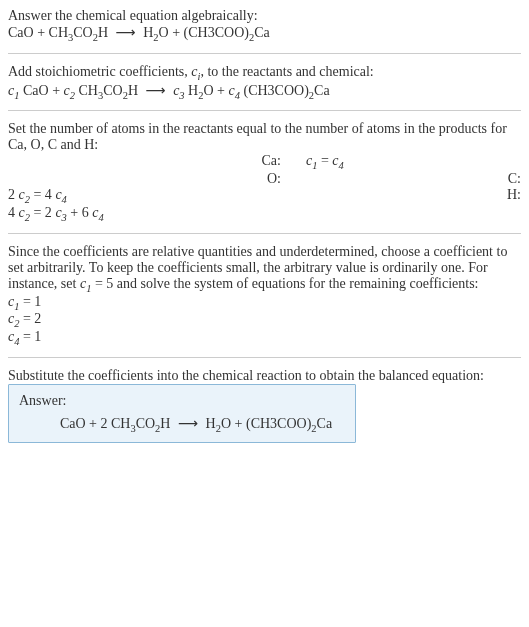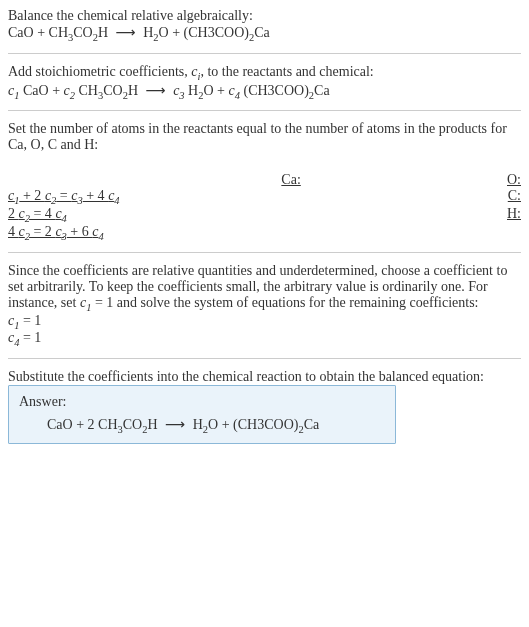--- a/index.html
+++ b/index.html
@@ -23,50 +23,50 @@
   .eq {
     font-family: Georgia, serif;
   }
   sub {
     font-size: 0.75em;
   }
   .atoms-table {
     display: grid;
     grid-template-columns: auto auto;
     column-gap: 25px;
-    margin-top: 19px;
-    text-decoration: underline;
+    margin-top: 0;
   }
   .atoms-table .lbl {
     text-align: right;
   }
   .answer-box {
     border: 1px solid #8bb8d8;
     background: #eaf3fa;
     padding: 8px 10px;
-    width: 388px;
+    width: 348px;
     box-sizing: border-box;
     border-radius: 1px;
   }
   .answer-title {
     margin-bottom: 6px;
   }
   .answer-eq {
     padding-left: 28px;
+    text-align: center;
   }
   .arrow {
     display: inline-block;
     padding: 0 4px;
   }
 </style>
 </head>
 <body>
 
 <div class="section">
-  <div>Balance the chemical relative algebraically:</div>
+  <div>Answer the chemical equation algebraically:</div>
   <div class="eq">
     <span>CaO</span><span> + </span><span><span>CH</span><sub>3</sub><span>CO</span><sub>2</sub><span>H</span></span>
     <span class="arrow">⟶</span>
     <span><span>H</span><sub>2</sub><span>O</span></span><span> + </span><span><span>(CH3COO)</span><sub>2</sub><span>Ca</span></span>
   </div>
 </div>
 
 <hr>
 
 <div class="section">
@@ -79,39 +79,40 @@
     <i><span>c</span><sub>3</sub></i><span> </span><span>H</span><sub>2</sub><span>O</span><span> + </span><i><span>c</span><sub>4</sub></i><span> </span><span>(CH3COO)</span><sub>2</sub><span>Ca</span>
   </div>
 </div>
 
 <hr>
 
 <div class="section">
   <div>Set the number of atoms in the reactants equal to the number of atoms in the products for Ca, O, C and H:</div>
   <div class="atoms-table">
     <div class="lbl">Ca:</div>
+    <div class="eq"><i><span>c</span><sub>1</sub></i><span> = </span><i><span>c</span><sub>4</sub></i></div>
 
     <div class="lbl">O:</div>
-    <div class="eq"><i><span>c</span><sub>1</sub></i><span> + 2 </span><i><span>c</span><sub>2</sub></i><span> = </span><i><span>c</span><sub>3</sub></i><span> + 4 </span><i><span>c</span><sub>4</sub></i></div>
 
     <div class="lbl">C:</div>
     <div class="eq"><span>2 </span><i><span>c</span><sub>2</sub></i><span> = 4 </span><i><span>c</span><sub>4</sub></i></div>
 
     <div class="lbl">H:</div>
     <div class="eq"><span>4 </span><i><span>c</span><sub>2</sub></i><span> = 2 </span><i><span>c</span><sub>3</sub></i><span> + 6 </span><i><span>c</span><sub>4</sub></i></div>
   </div>
 </div>
 
 <hr>
 
 <div class="section">
   <div>
-    <span>Since the coefficients are relative quantities and underdetermined, choose a coefficient to set arbitrarily. To keep the coefficients small, the arbitrary value is ordinarily one. For instance, set </span><i><span>c</span><sub>1</sub></i><span> = 1 and solve the system of equations for the remaining coefficients:</span>
+    <span>Since the coefficients are relative quantities and underdetermined, choose a coefficient to set arbitrarily. To keep the coefficients small, the arbitrary value is ordinarily one. For instance, set </span><i><span>c</span><sub>1</sub></i><span> = 5 and solve the system of equations for the remaining coefficients:</span>
   </div>
   <div class="eq"><i><span>c</span><sub>1</sub></i><span> = 1</span></div>
+  <div class="eq"><i><span>c</span><sub>2</sub></i><span> = 2</span></div>
   <div class="eq"><i><span>c</span><sub>4</sub></i><span> = 1</span></div>
 </div>
 
 <hr>
 
 <div class="section">
   <div>Substitute the coefficients into the chemical reaction to obtain the balanced equation:</div>
   <div class="answer-box">
     <div class="answer-title">Answer:</div>
     <div class="answer-eq eq">

